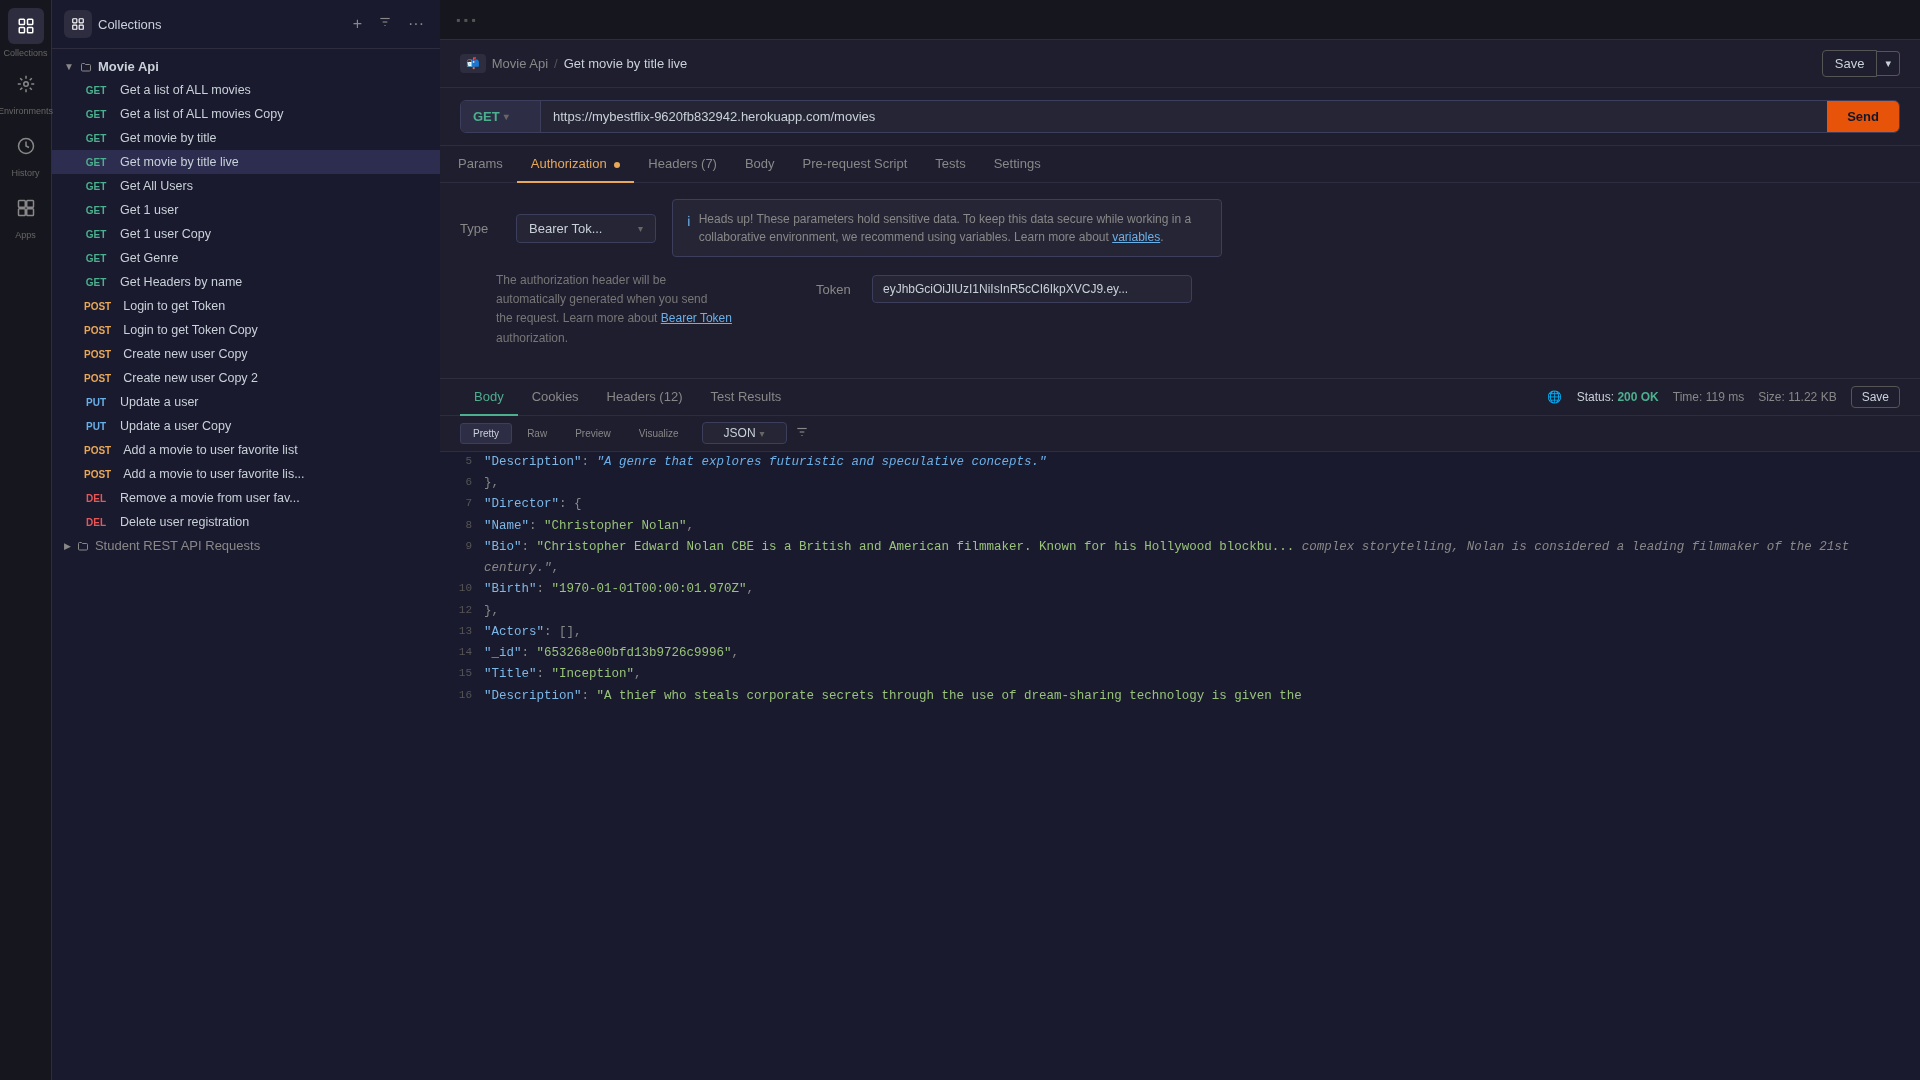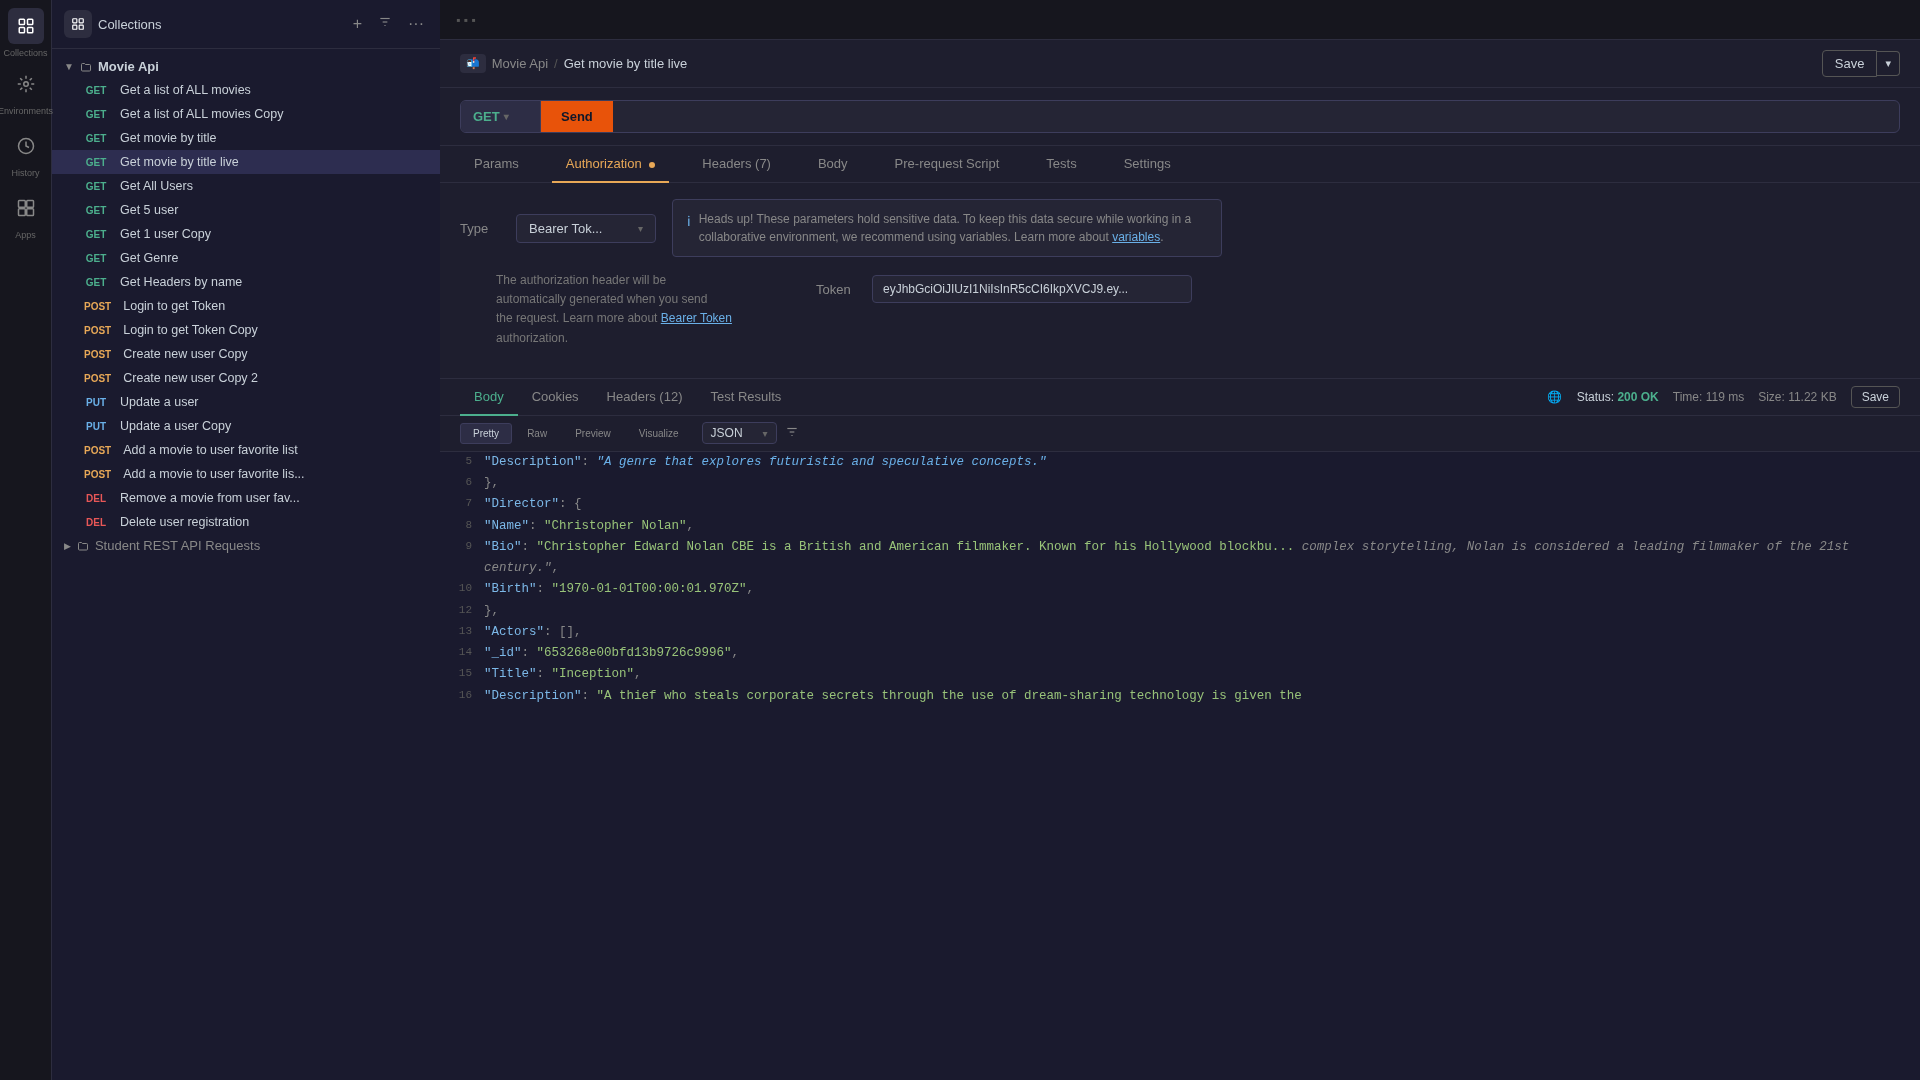--- a/index.html
+++ b/index.html
@@ -235,22 +235,21 @@
       cursor: pointer;
       font-weight: 700;
       font-size: 13px;
     }
 
     
     .tabs {
       display: flex;
       border-bottom: 1px solid #2d2d3f;
       background: #1e1e2e;
-      padding: 0 20px;
-      gap: 19px;
+      padding: 0 4px;
     }
 
     .tab {
       padding: 10px 14px;
       cursor: pointer;
       color: #888;
       font-size: 13px;
       border-bottom: 2px solid transparent;
       margin-bottom: -1px;
     }
@@ -426,24 +425,24 @@
       cursor: pointer;
       color: #888;
       font-size: 10px;
       border: 1px solid transparent;
     }
     .format-tab.active { background: #2d2d45; color: #c9d1d9; border-color: #3d3d5c; }
 
     .json-select {
       display: flex;
       align-items: center;
-      gap: 20px;
+      gap: 4px;
       background: #252535;
       border: 1px solid #3d3d5c;
-      padding: 3px 8px;
+      padding: 3px 21px;
       border-radius: 4px;
       cursor: pointer;
       color: #c9d1d9;
       font-size: 12px;
       margin-left: 8px;
     }
 
     .filter-icon-btn {
       background: none;
       border: none;
@@ -622,21 +621,21 @@
       <div class="api-item active">
         <span class="method-badge method-get">GET</span>
         <span>Get movie by title live</span>
       </div>
       <div class="api-item">
         <span class="method-badge method-get">GET</span>
         <span>Get All Users</span>
       </div>
       <div class="api-item">
         <span class="method-badge method-get">GET</span>
-        <span>Get 5 user</span>
+        <span>Get 1 user</span>
       </div>
       <div class="api-item">
         <span class="method-badge method-get">GET</span>
         <span>Get 1 user Copy</span>
       </div>
       <div class="api-item">
         <span class="method-badge method-get">GET</span>
         <span>Get Genre</span>
       </div>
       <div class="api-item">
@@ -715,20 +714,21 @@
       </div>
     </div>
   </div>
 
   <div class="url-bar-section">
     <div class="url-bar">
       <div class="method-select">
         <span>GET</span>
         <span style="color:#666;font-size:10px;">▾</span>
       </div>
+      <input class="url-input" type="text" value="https://mybestflix-9620fb832942.herokuapp.com/movies" style="">
       <button class="send-btn">Send</button>
     </div>
   </div>
 
   <div class="tabs">
     <div class="tab">Params</div>
     <div class="tab active">Authorization <span class="tab-dot"></span></div>
     <div class="tab">Headers (7)</div>
     <div class="tab">Body</div>
     <div class="tab">Pre-request Script</div>

